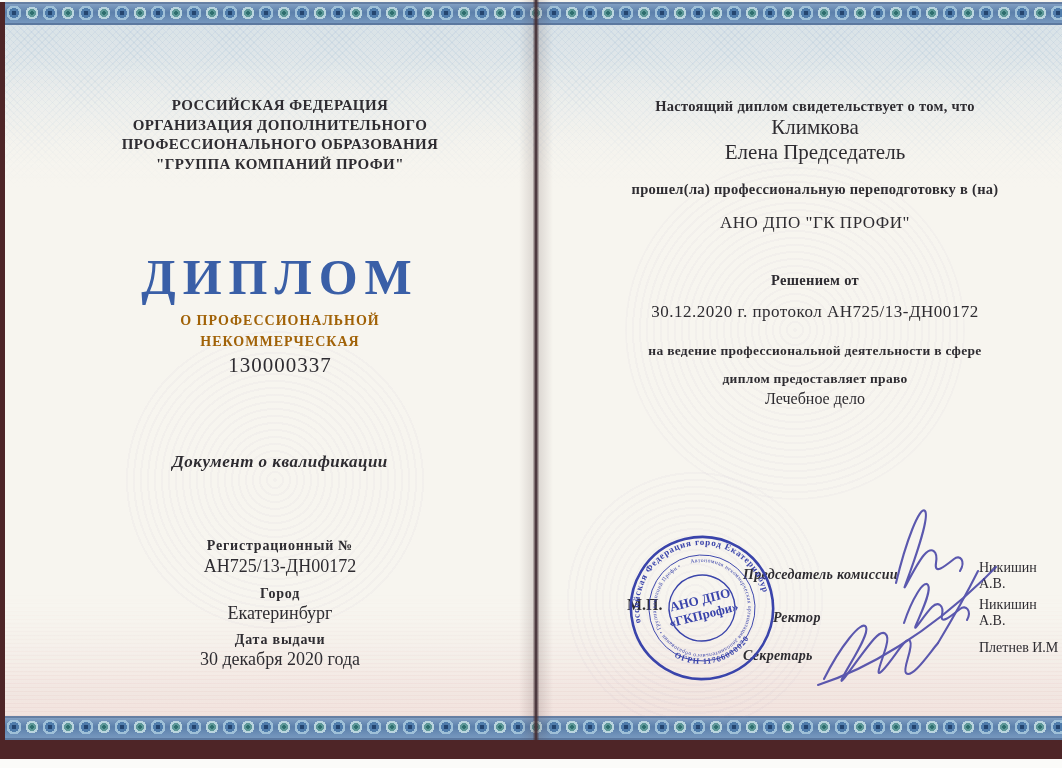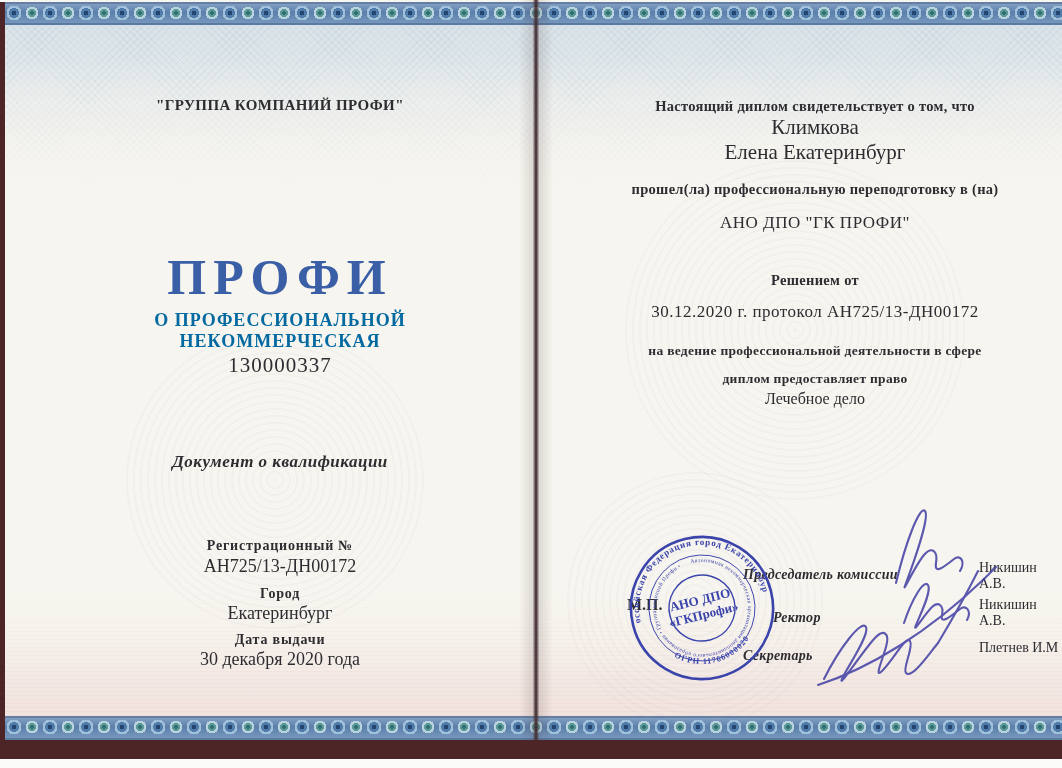--- a/index.html
+++ b/index.html
@@ -50,21 +50,21 @@
   .spine{
     position:absolute;left:514px;top:0;width:34px;height:740px;pointer-events:none;
     background:linear-gradient(90deg, rgba(90,70,70,0) 0%, rgba(90,70,70,.16) 40%, #463238 49%, #463238 51%, rgba(90,70,70,.16) 60%, rgba(90,70,70,0) 100%);
   }
   .abs{position:absolute;}
   .ctr{text-align:center;}
   .lp{left:30px;width:490px;}
   .rp{left:567px;width:486px;}
   .org{font-size:15px;font-weight:600;line-height:19.5px;letter-spacing:.4px;}
   .title{font-size:50px;font-weight:bold;letter-spacing:7px;color:#3a5fa7;}
-  .subtitle{font-size:18px;font-weight:bold;letter-spacing:1px;color:#0369a1;line-height:21px;}
+  .subtitle{font-size:14px;font-weight:bold;letter-spacing:1px;color:#a16207;line-height:21px;}
   .dipnum{font-size:21px;letter-spacing:1px;}
   .qualnote{font-size:17px;font-weight:bold;font-style:italic;letter-spacing:.5px;}
   .lbl{font-size:14px;font-weight:bold;letter-spacing:.8px;}
   .val{font-size:18px;}
   .stmt{font-size:14.5px;font-weight:bold;letter-spacing:.3px;}
   .person{font-size:21px;}
   .orgname{font-size:17px;letter-spacing:.5px;}
   .small-b{font-size:13.5px;font-weight:bold;line-height:17px;letter-spacing:.3px;}
   .field{font-size:16px;}
   .sigtitle{font-size:14px;font-weight:bold;font-style:italic;letter-spacing:.3px;}
@@ -83,44 +83,47 @@
   <div class="band bottom"></div>
   <div class="tex-top"></div>
   <div class="tex-bottom"></div>
 
   <div class="rosette" style="left:120px;top:330px;width:300px;height:300px;"></div>
   <div class="rosette" style="left:620px;top:160px;width:340px;height:340px;"></div>
   <div class="rosette" style="left:560px;top:470px;width:260px;height:260px;"></div>
 
   <div>
     <div class="abs ctr lp org" style="top:96px;">
+      <div>РОССИЙСКАЯ ФЕДЕРАЦИЯ</div>
+      <div>ОРГАНИЗАЦИЯ ДОПОЛНИТЕЛЬНОГО</div>
+      <div>ПРОФЕССИОНАЛЬНОГО ОБРАЗОВАНИЯ</div>
       <div>"ГРУППА КОМПАНИЙ ПРОФИ"</div>
     </div>
 
-    <div class="abs ctr lp title" style="top:248px;">ПРОФИ</div>
+    <div class="abs ctr lp title" style="top:248px;">ДИПЛОМ</div>
     <div class="abs ctr lp subtitle" style="top:310px;">О ПРОФЕССИОНАЛЬНОЙ</div>
     <div class="abs ctr lp subtitle" style="top:331px;">НЕКОММЕРЧЕСКАЯ</div>
     <div class="abs ctr lp dipnum" style="top:353px;">130000337</div>
 
     <div class="abs ctr lp qualnote" style="top:452px;">Документ о квалификации</div>
 
     <div class="abs ctr lp lbl" style="top:538px;">Регистрационный №</div>
     <div class="abs ctr lp val" style="top:556px;">АН725/13-ДН00172</div>
     <div class="abs ctr lp lbl" style="top:586px;">Город</div>
     <div class="abs ctr lp val" style="top:603px;">Екатеринбург</div>
     <div class="abs ctr lp lbl" style="top:632px;">Дата выдачи</div>
     <div class="abs ctr lp val" style="top:649px;">30 декабря 2020 года</div>
   </div>
 
   <div class="spine"></div>
 
   <div>
     <div class="abs ctr rp stmt" style="top:98px;">Настоящий диплом свидетельствует о том, что</div>
     <div class="abs ctr rp person" style="top:115px;">Климкова</div>
-    <div class="abs ctr rp person" style="top:140px;">Елена Екатеринбург</div>
+    <div class="abs ctr rp person" style="top:140px;">Елена Председатель</div>
     <div class="abs ctr rp stmt" style="top:181px;">прошел(ла) профессиональную переподготовку в (на)</div>
     <div class="abs ctr rp orgname" style="top:213px;">АНО ДПО "ГК ПРОФИ"</div>
 
     <div class="abs ctr rp stmt" style="top:272px;">Решением от</div>
     <div class="abs ctr rp orgname" style="top:302px;">30.12.2020 г. протокол АН725/13-ДН00172</div>
     <div class="abs ctr rp small-b" style="top:326px;margin-top:44px;">диплом предоставляет право</div>
     <div class="abs ctr rp small-b" style="top:342px;">на ведение профессиональной деятельности в сфере</div>
     <div class="abs ctr rp field" style="top:390px;">Лечебное дело</div>
 
     <div class="abs mp" style="left:622px;top:596px;">М.П.</div>

